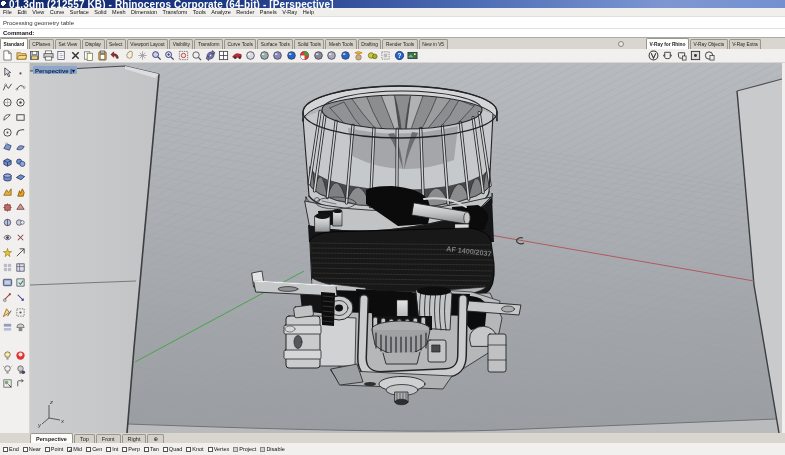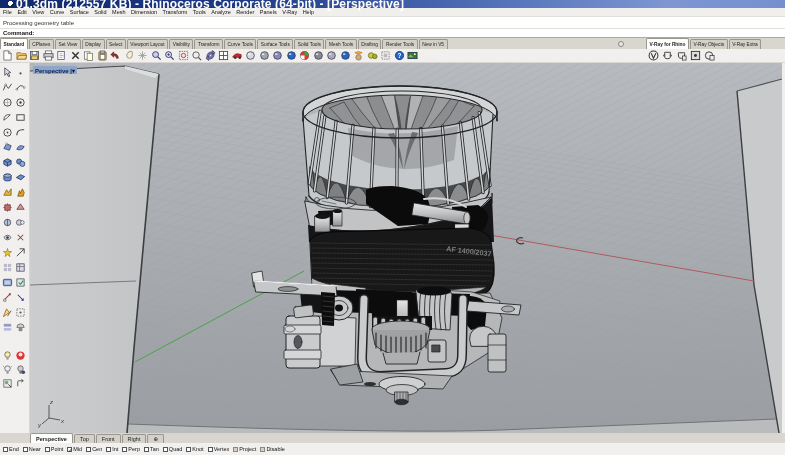--- a/index.html
+++ b/index.html
@@ -1,15 +1,15 @@
 <!DOCTYPE html>
 <html><head><meta charset="utf-8"><style>
 *{margin:0;padding:0;box-sizing:border-box;}
 body{width:785px;height:455px;font-family:"Liberation Sans",sans-serif;overflow:hidden;background:#f0efed;}
-.titlebar{height:8px;background:linear-gradient(90deg,#10296e 0%,#1d3a85 30%,#4c6cb4 60%,#7e97d3 85%,#7490cf 100%);color:#fff;font-size:12px;font-weight:bold;display:flex;letter-spacing:0.12px;align-items:center;padding-left:8px;}
+.titlebar{height:8px;background:linear-gradient(90deg,#10296e 0%,#1d3a85 30%,#4c6cb4 60%,#7e97d3 85%,#7490cf 100%);color:#fff;font-size:10px;font-weight:bold;display:flex;letter-spacing:0.12px;align-items:center;padding-left:1px;}
 .titlebar .ico{width:6px;height:6px;margin-right:2px;background:radial-gradient(circle at 40% 40%,#fff 0 45%,#222 46% 70%,transparent 71%);border-radius:1px;flex:none;}
 .menubar{height:9px;background:#f0efec;font-size:5.5px;color:#111;display:flex;align-items:center;gap:5.5px;padding-left:3px;border-bottom:1px solid #e0dfdc;}
 .hist{height:11px;background:#fff;font-size:6px;color:#333;display:flex;align-items:center;padding-left:3px;}
 .cmd{height:10px;background:#fff;border-top:1px solid #e2e1de;font-size:6px;font-weight:bold;color:#111;display:flex;align-items:center;padding-left:3px;border-bottom:1px solid #aaa;}
 .tabrow{height:11px;background:#d9d6cf;display:flex;align-items:flex-end;font-size:4.8px;color:#222;position:relative;}
 .tab{height:10px;padding:0 2.5px;display:flex;align-items:center;background:#d4d1c9;border:1px solid #9a968e;border-bottom:none;border-radius:2px 2px 0 0;margin-right:1px;white-space:nowrap;}
 .tab.act{background:#fdfdfc;height:11px;font-weight:bold;}
 .toolbar{height:14px;background:#f1f0ee;display:flex;align-items:center;padding-left:2px;border-bottom:1px solid #d8d6d2;position:relative;}
 .main{height:370px;display:flex;}
 .palette{width:30px;background:#f1f0ee;position:relative;border-right:1px solid #d8d6d2;flex:none;}

